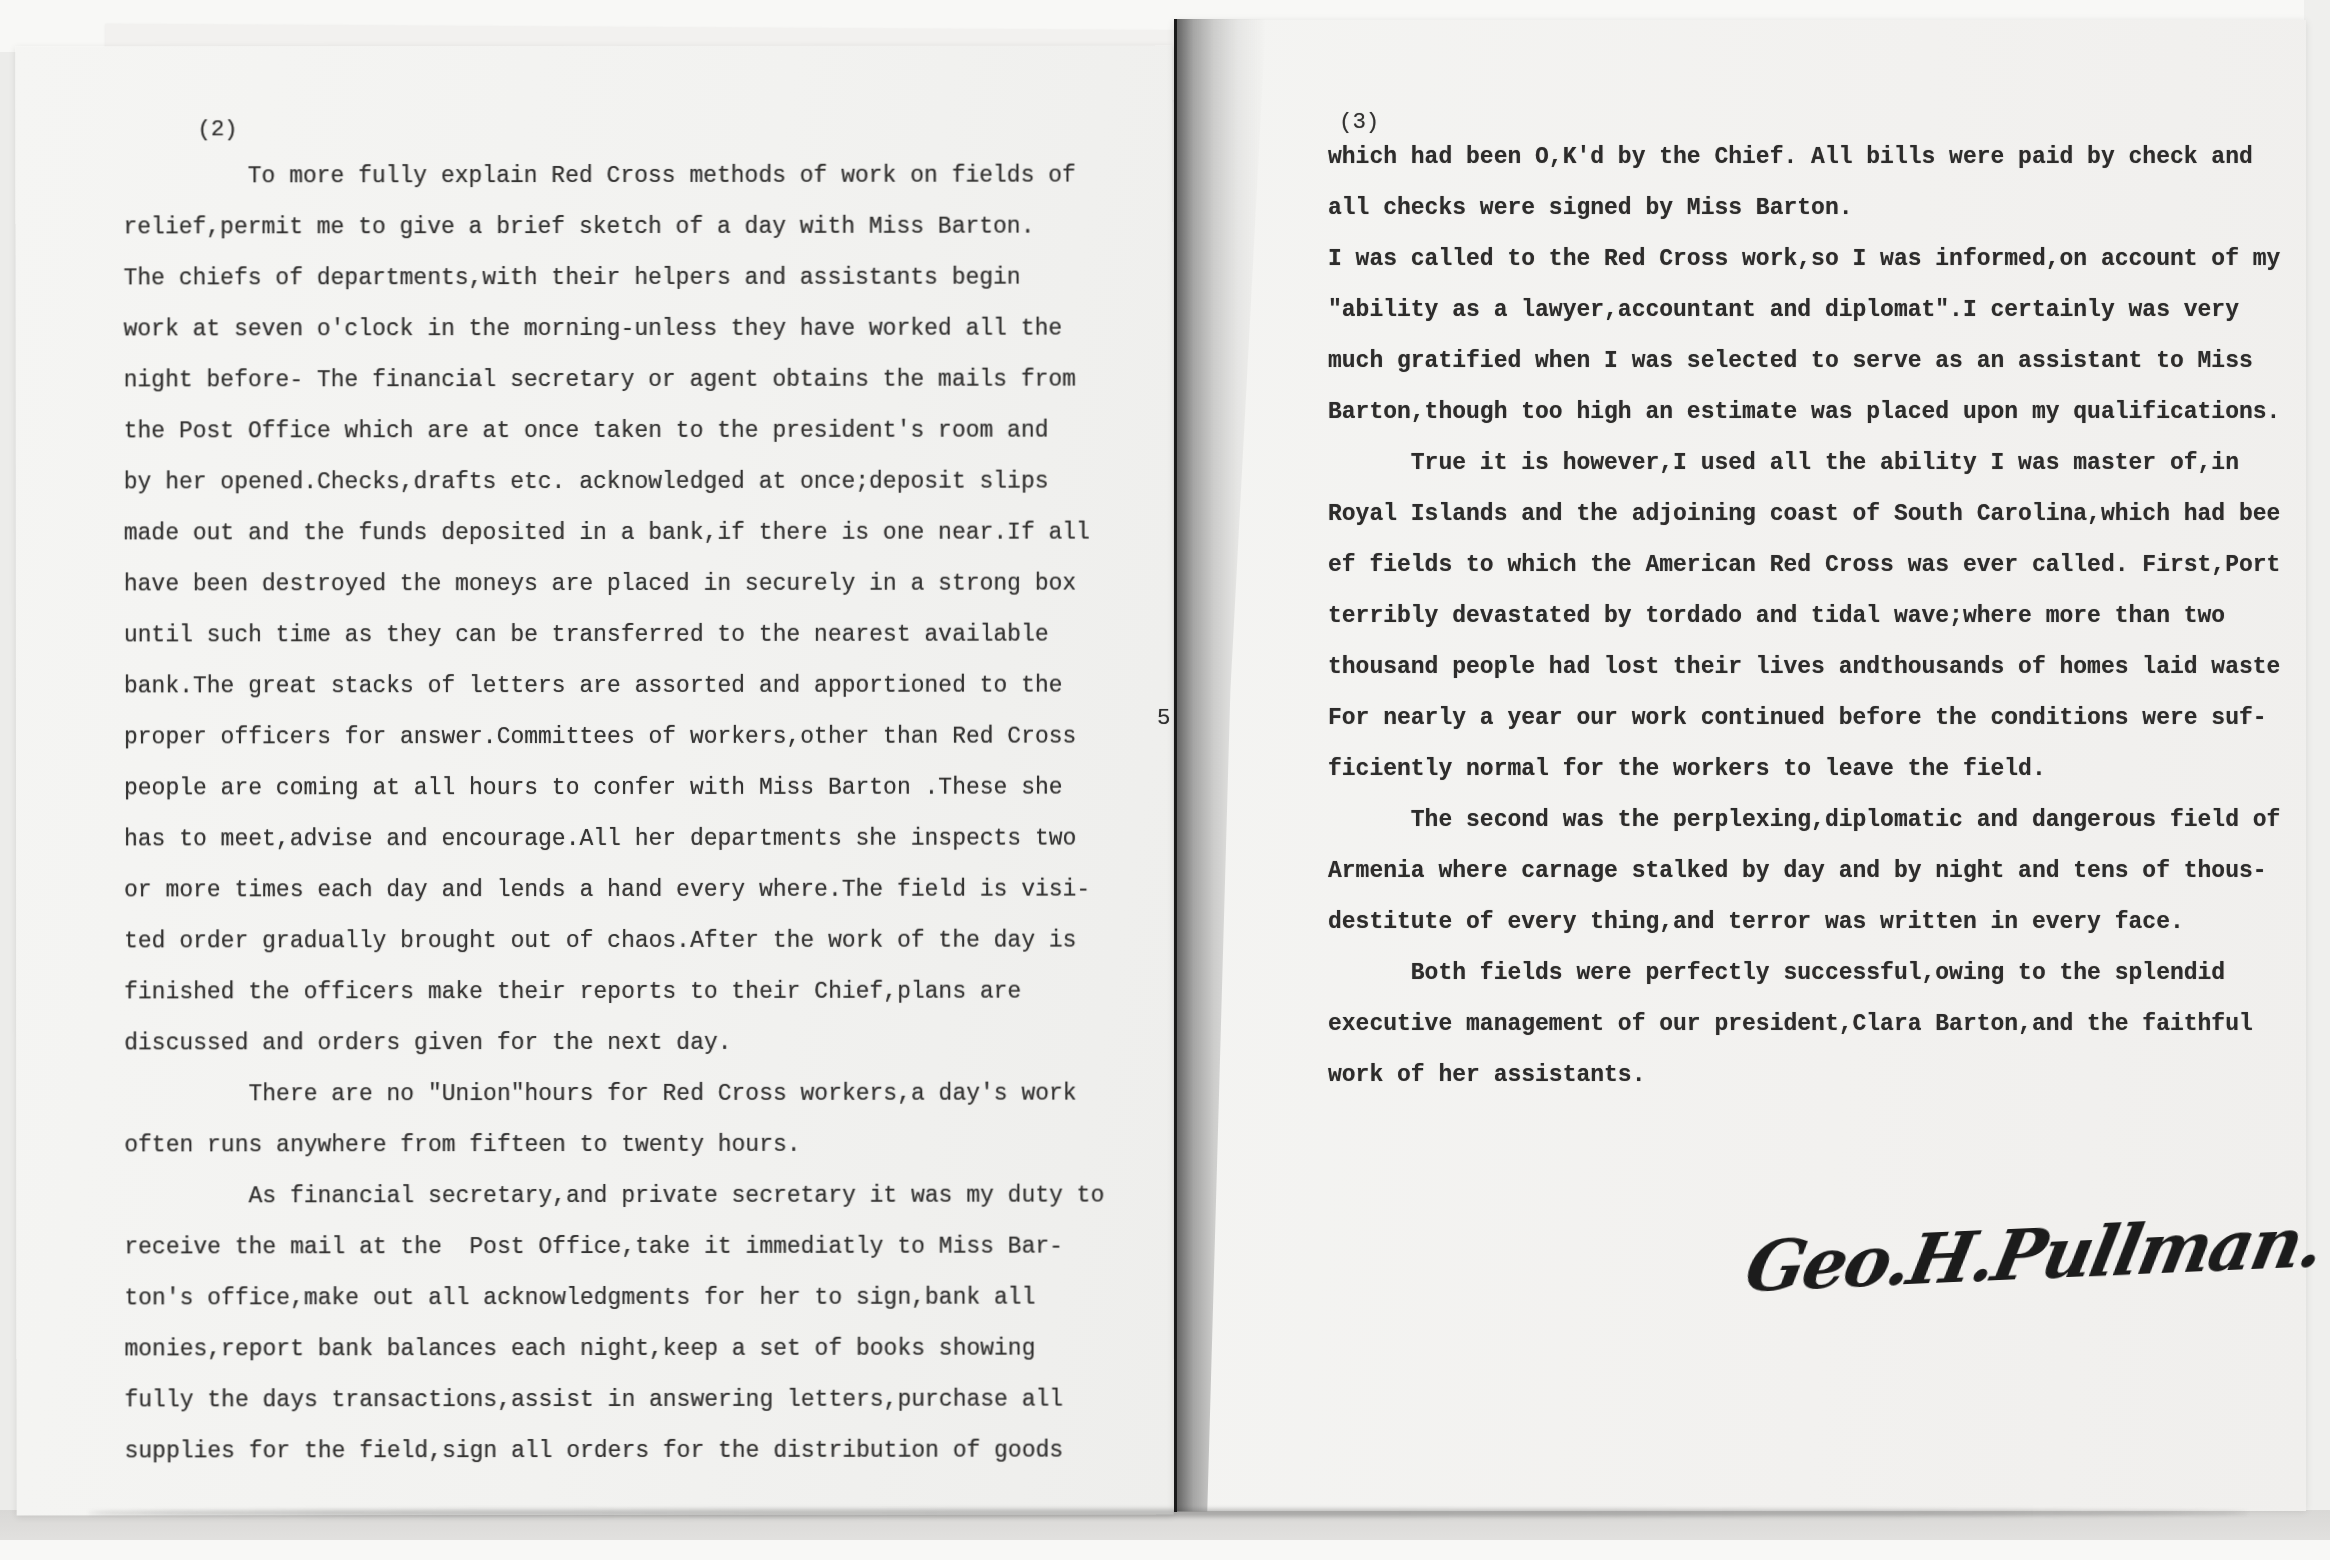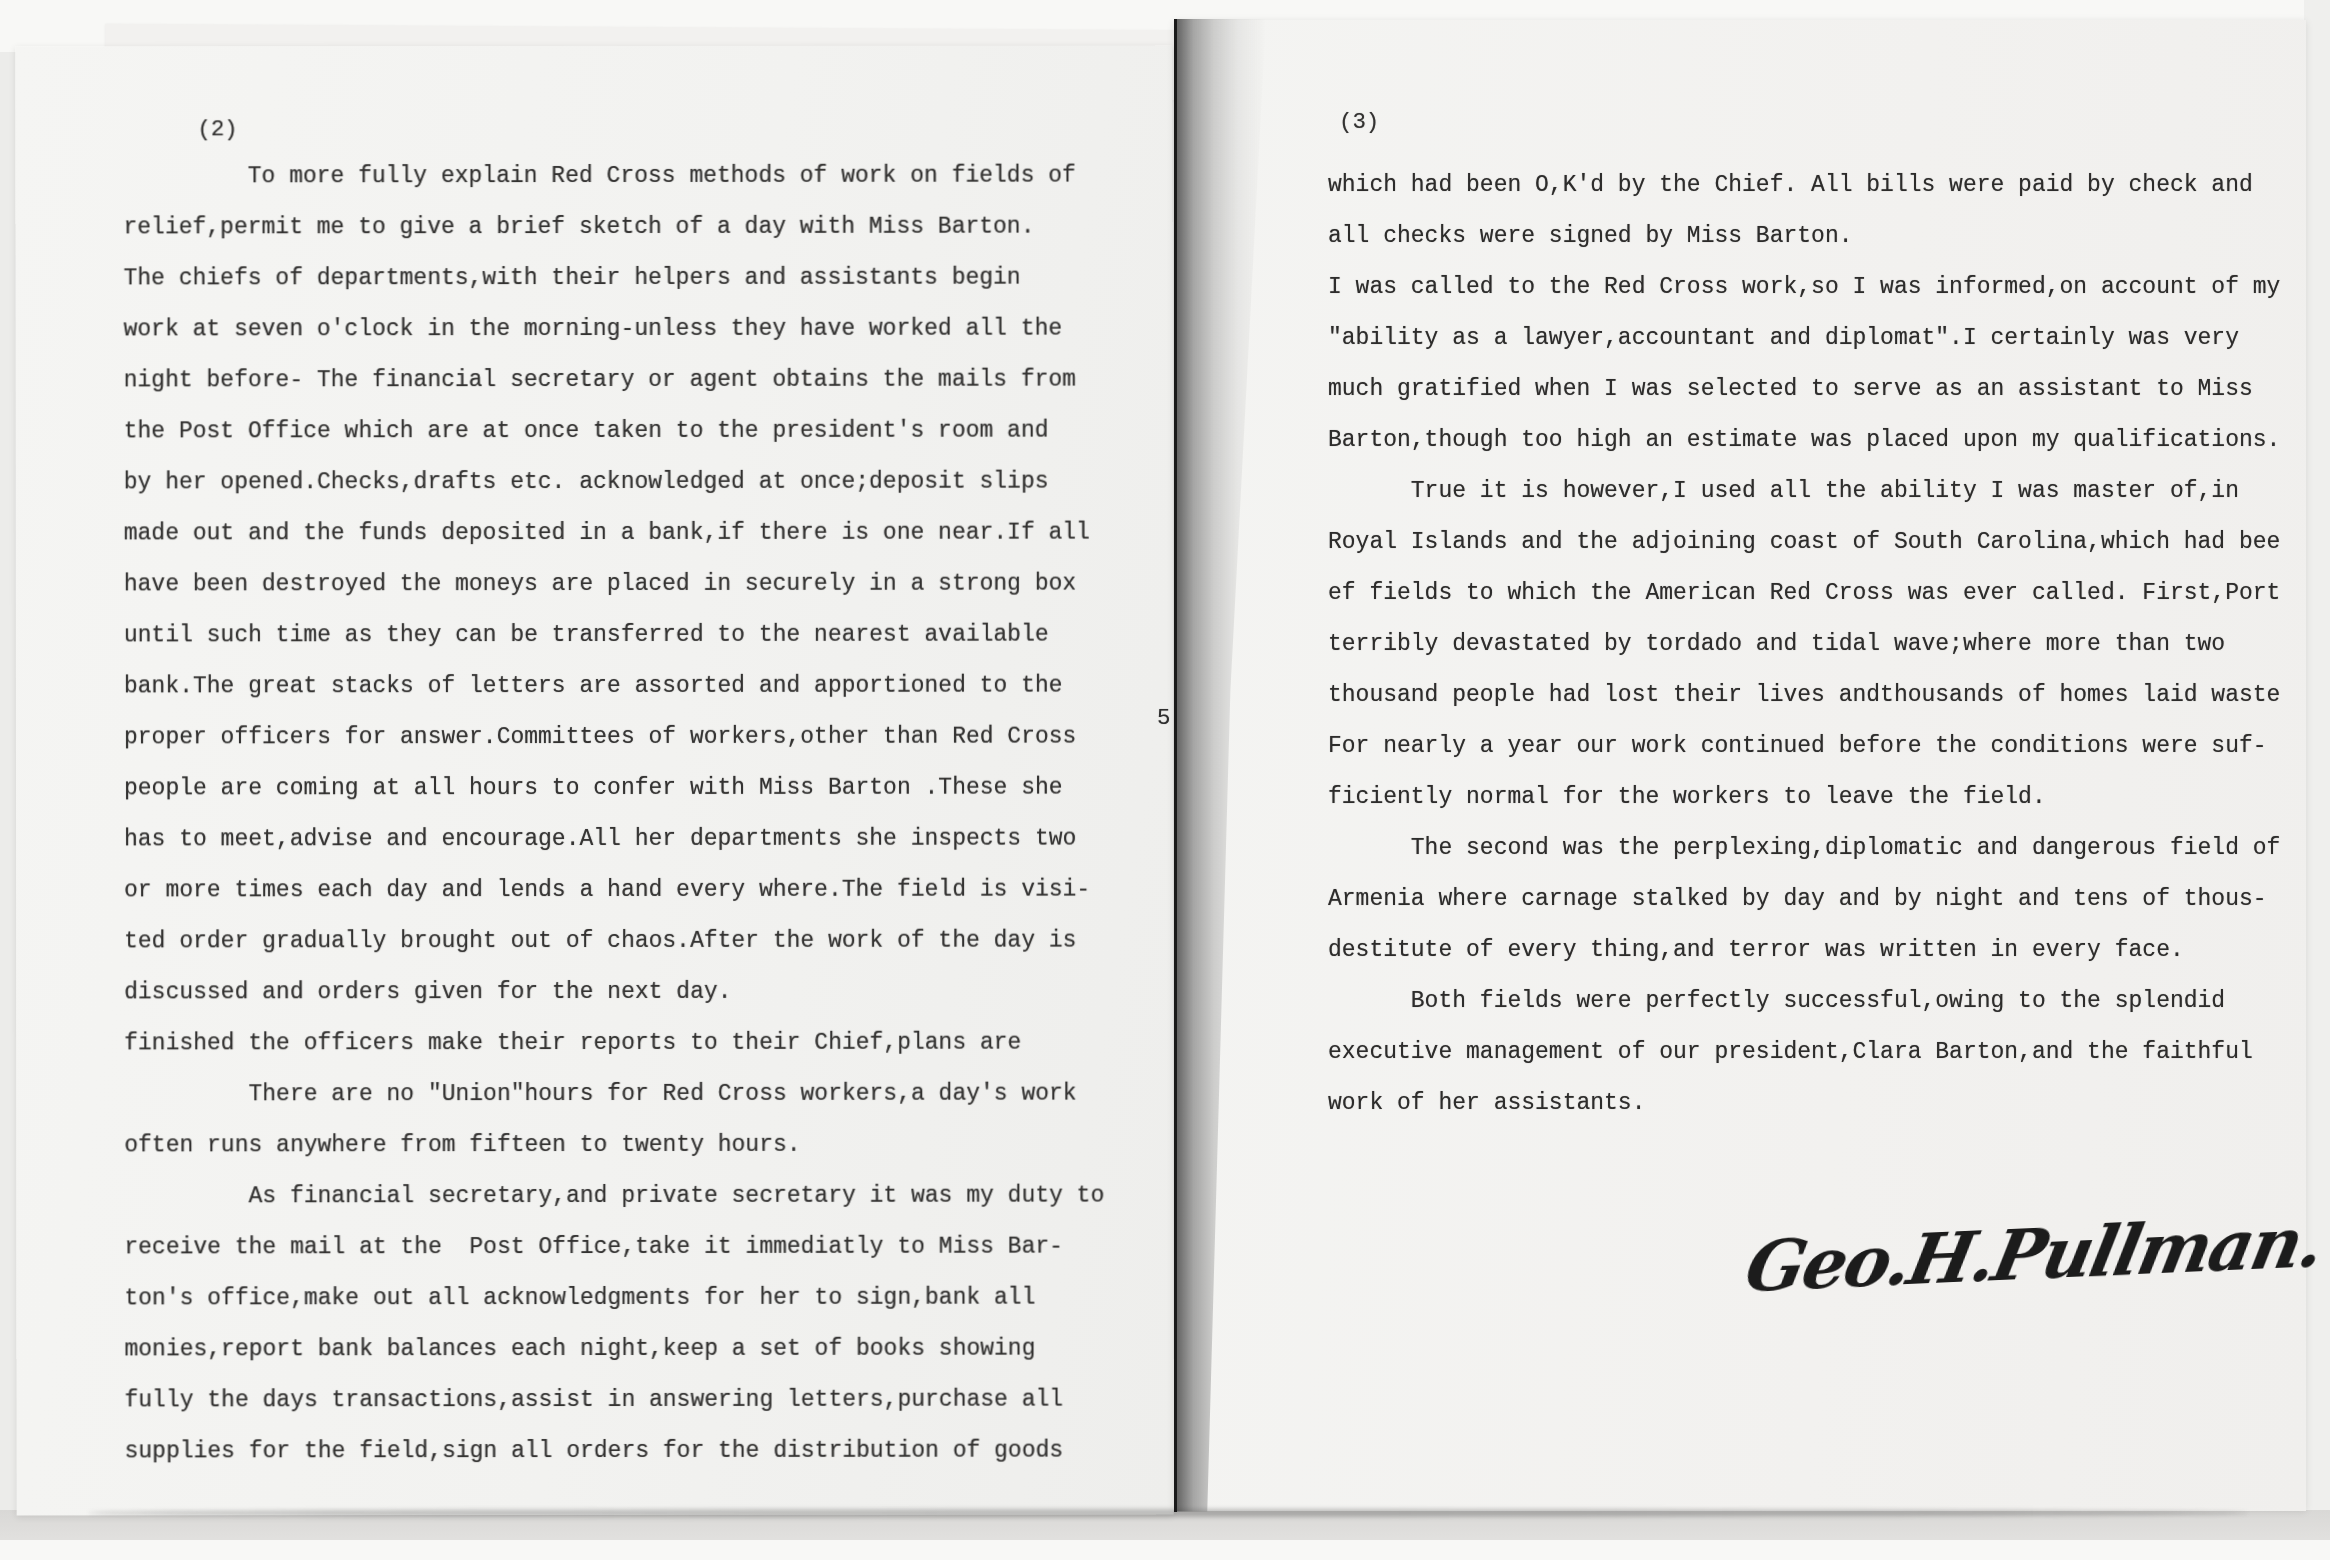--- a/index.html
+++ b/index.html
@@ -40,21 +40,21 @@
   .typewriter{
     font-size:23px;color:#333231;letter-spacing:0;
     text-shadow:0 0 0.9px rgba(40,40,40,.5);
     filter:blur(0.2px);
   }
   .tline{height:51px;line-height:51px;white-space:pre;}
   .page-number{font-size:22.4px;height:28px;line-height:28px;white-space:pre;}
   .pl-number{left:182px;top:69px;}
   .pl-text{left:108px;top:105px;width:1044px;}
   .pr-number{left:165px;top:88px;}
-  .pr-text{left:154px;top:140px;width:974px;color:#2d2c2b;}
+  .pr-text{left:154px;top:112px;width:974px;color:#2d2c2b;font-weight:bold;}
   .stray-mark{left:1157px;top:705px;font-size:22.4px;color:#2e2e2e;z-index:6;filter:blur(0.2px);}
   
   .signature{
     left:573px;top:1184px;width:429px;height:107px;
     font-family:"DejaVu Serif","Liberation Serif",serif;
     font-style:italic;font-weight:bold;
     font-size:69px;line-height:107px;color:#1c1c1c;
     transform:rotate(-2.5deg) skewX(-14deg);
     letter-spacing:-2.3px;white-space:pre;
     filter:blur(0.2px);
@@ -82,22 +82,22 @@
       <div class="tline">by her opened.Checks,drafts etc. acknowledged at once;deposit slips</div>
       <div class="tline">made out and the funds deposited in a bank,if there is one near.If all</div>
       <div class="tline">have been destroyed the moneys are placed in securely in a strong box</div>
       <div class="tline">until such time as they can be transferred to the nearest available</div>
       <div class="tline">bank.The great stacks of letters are assorted and apportioned to the</div>
       <div class="tline">proper officers for answer.Committees of workers,other than Red Cross</div>
       <div class="tline">people are coming at all hours to confer with Miss Barton .These she</div>
       <div class="tline">has to meet,advise and encourage.All her departments she inspects two</div>
       <div class="tline">or more times each day and lends a hand every where.The field is visi-</div>
       <div class="tline">ted order gradually brought out of chaos.After the work of the day is</div>
+      <div class="tline">finished the officers make their reports to their Chief,plans are</div>
       <div class="tline">discussed and orders given for the next day.</div>
-      <div class="tline">finished the officers make their reports to their Chief,plans are</div>
       <div class="tline">         There are no "Union"hours for Red Cross workers,a day's work</div>
       <div class="tline">often runs anywhere from fifteen to twenty hours.</div>
       <div class="tline">         As financial secretary,and private secretary it was my duty to</div>
       <div class="tline">receive the mail at the  Post Office,take it immediatly to Miss Bar-</div>
       <div class="tline">ton's office,make out all acknowledgments for her to sign,bank all</div>
       <div class="tline">monies,report bank balances each night,keep a set of books showing</div>
       <div class="tline">fully the days transactions,assist in answering letters,purchase all</div>
       <div class="tline">supplies for the field,sign all orders for the distribution of goods</div>
     </div>
 </div>

